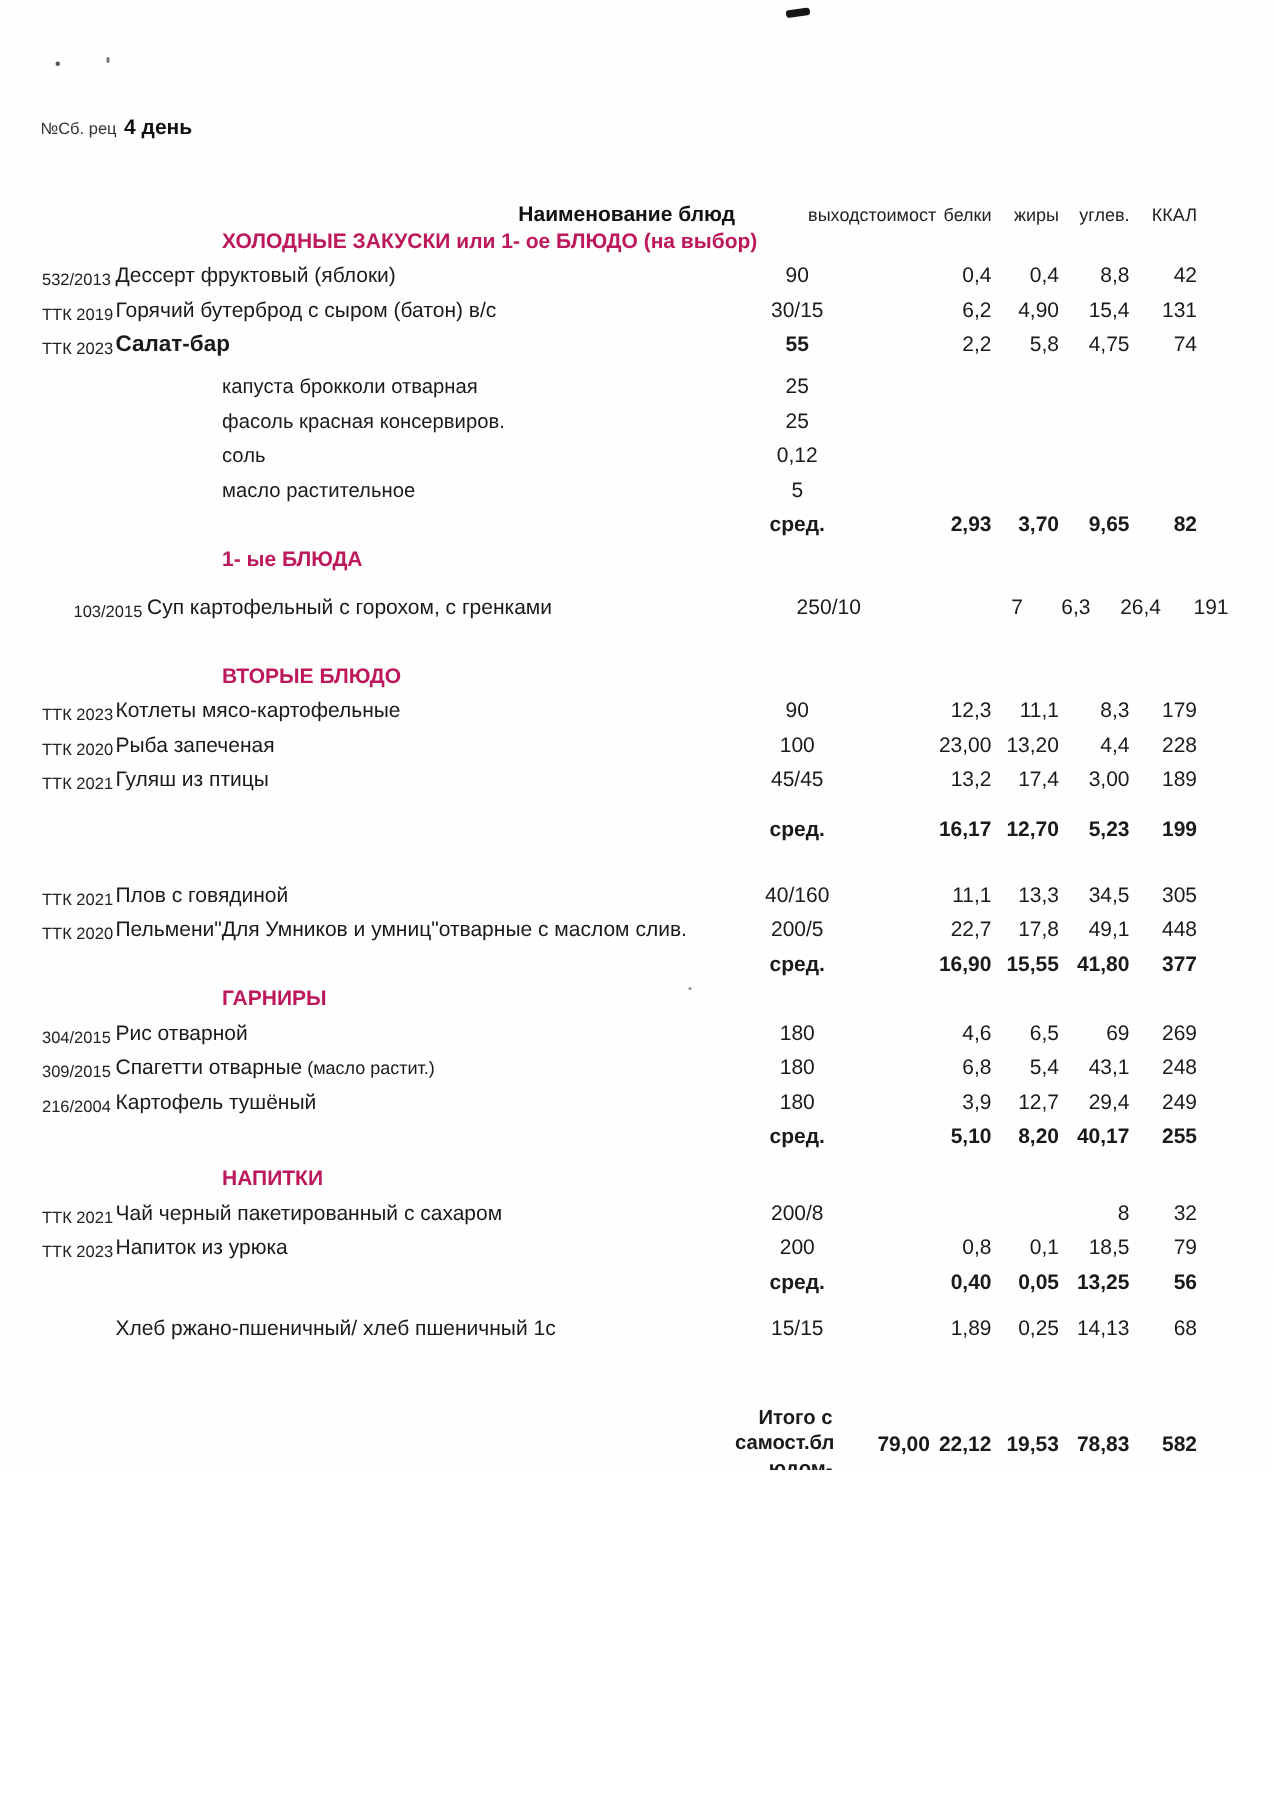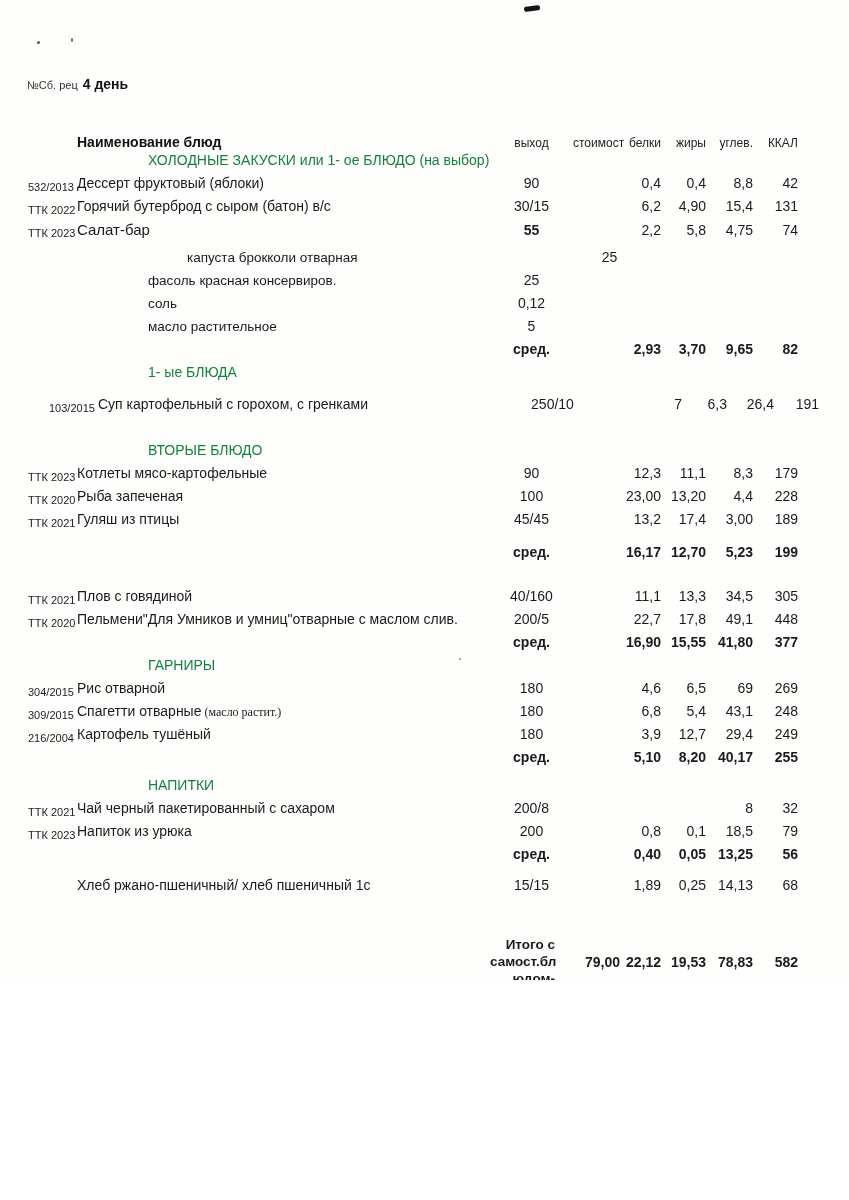--- a/index.html
+++ b/index.html
@@ -12,32 +12,32 @@
 
   .table { position:absolute; left:25px; top:130px; width:775px; }
   .row { display:grid; grid-template-columns:50px 415px 83px 49px 41px 45px 47px 45px; min-height:23px; align-items:baseline; }
   .cell { font-size:14px; white-space:nowrap; }
   .c-code { font-size:11px; padding-left:3px; color:#222; align-self:center; }
   .c-name { padding-left:2px; overflow:visible; }
   .c-out  { text-align:center; }
   .c-num  { text-align:right; padding-right:2px; }
 
   .row.head { min-height:20px; align-items:end; margin-bottom:2px; }
-  .row.head .cell { font-size:12px; color:#222; }
+  .row.head .cell { font-size:12px; color:#222;text-align:right; }
   .row.head .c-name { font-weight:bold; font-size:14px; color:#111; }
 
-  .sec .section-label { font-weight:normal; padding-left:73px; font-size:14px; color:#15803d; }
+  .sec .section-label { font-weight:bold; padding-left:73px; font-size:14px; color:#be185d; }
   .sub .c-name { padding-left:73px; font-size:13.5px; }
-  .bold .c-name { font-weight:normal; font-size:15px; }
+  .bold .c-name { font-weight:bold; font-size:15px; }
   .bold .c-out  { font-weight:bold; }
   .avg .c-out, .avg .c-num { font-weight:bold; }
   .totals .c-num { font-weight:bold; }
   .total-label { font-weight:bold; text-align:right; font-size:13.5px; line-height:17px; padding-right:18px; }
   .row.totals { align-items:center; }
-  .small { font-size:12px;font-family:Liberation Serif, serif; }
+  .small { font-size:12px; }
 
   .artifact { position:absolute; background:#151515; border-radius:2px; }
 </style>
 </head>
 <body>
 
 <div class="page">
 
   <div class="artifact" style="left:524px;top:6px;width:16px;height:5px;transform:rotate(-8deg);"></div>
   <div class="artifact" style="left:37px;top:41px;width:3px;height:3px;background:#555;"></div>
@@ -68,40 +68,40 @@
           <div class="cell c-code">532/2013</div>
           <div class="cell c-name">Дессерт фруктовый (яблоки)</div>
           <div class="cell c-out">90</div>
           <div class="cell c-num"></div>
           <div class="cell c-num">0,4</div>
           <div class="cell c-num">0,4</div>
           <div class="cell c-num">8,8</div>
           <div class="cell c-num">42</div>
         </div>
         <div class="row item">
-          <div class="cell c-code">ТТК 2022</div>
+          <div class="cell c-code">ТТК 2019</div>
           <div class="cell c-name">Горячий бутерброд с сыром (батон) в/с</div>
           <div class="cell c-out">30/15</div>
           <div class="cell c-num"></div>
           <div class="cell c-num">6,2</div>
           <div class="cell c-num">4,90</div>
           <div class="cell c-num">15,4</div>
           <div class="cell c-num">131</div>
         </div>
         <div class="row item bold">
           <div class="cell c-code">ТТК 2023</div>
           <div class="cell c-name">Салат-бар</div>
           <div class="cell c-out">55</div>
           <div class="cell c-num"></div>
           <div class="cell c-num">2,2</div>
           <div class="cell c-num">5,8</div>
           <div class="cell c-num">4,75</div>
           <div class="cell c-num">74</div>
         </div>
-        <div class="row sub" style="margin-top: 5px; gap: 39px;">
+        <div class="row sub" style="margin-top: 5px;">
           <div class="cell c-code"></div>
           <div class="cell c-name">капуста брокколи отварная</div>
           <div class="cell c-out">25</div>
           <div class="cell c-num"></div>
           <div class="cell c-num"></div>
           <div class="cell c-num"></div>
           <div class="cell c-num"></div>
           <div class="cell c-num"></div>
         </div>
         <div class="row sub">

